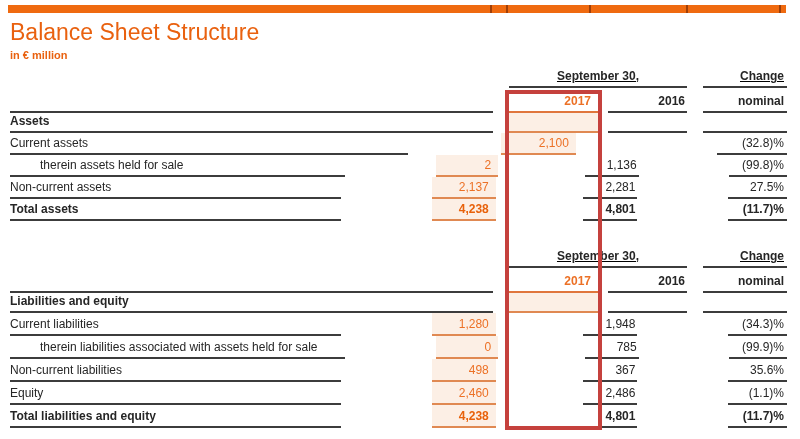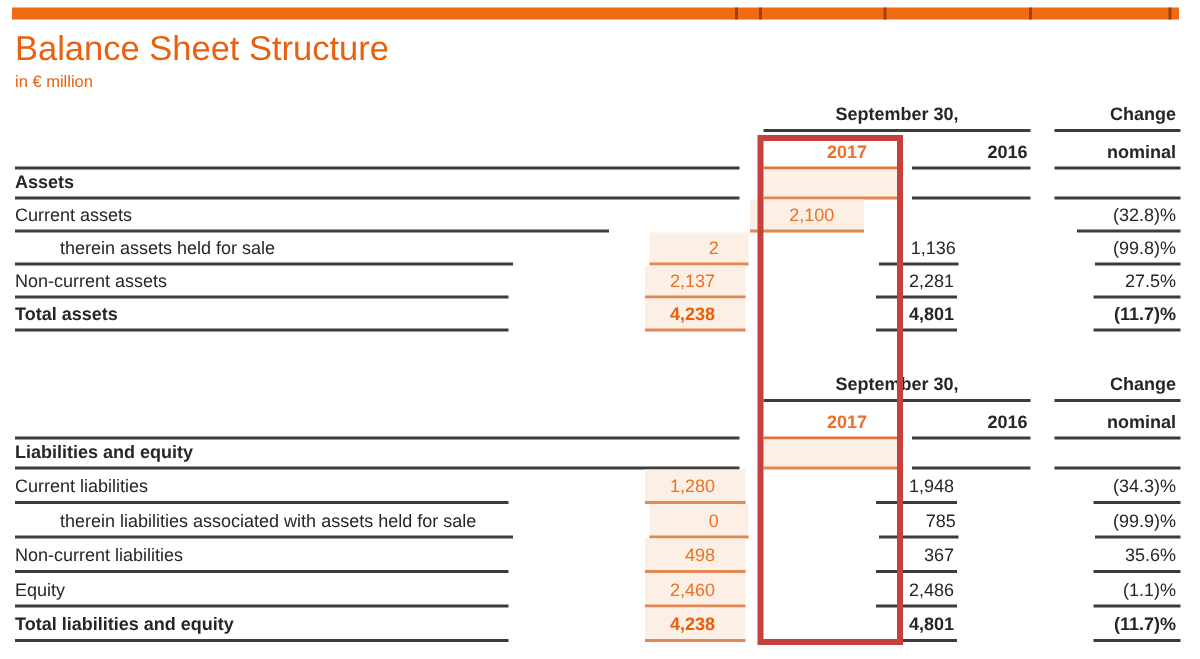--- a/index.html
+++ b/index.html
@@ -7,37 +7,37 @@
     position:relative; width:800px; height:439px; background:#ffffff;
     font-family:"Liberation Sans", sans-serif; overflow:hidden;text-align:right;
   }
 
   
   .topbar { position:absolute; left:8px; top:5px; width:778px; height:8px; background:#EF6A10; }
   .notch { position:absolute; top:0; width:2px; height:100%; background:rgba(125,45,5,0.7); }
 
   
   .title { position:absolute; left:10px; top:19px; font-size:23px; font-weight:400; color:#E9610F; }
-  .subtitle { position:absolute; left:10px; top:49px; font-size:11px; font-weight:400; color:#E9610F; }
+  .subtitle { position:absolute; left:10px; top:49px; font-size:11px; font-weight:700; color:#E9610F; }
 
   
   .tbl { position:absolute; left:10px; width:777px; }
   .t1 { top:70px; }
   .t2 { top:250px; }
   .row { display:flex; }
   .cell { display:flex; align-items:flex-end; box-sizing:border-box; padding-bottom:3px;
           font-size:12px; color:#262626; line-height:1.1; }
   .c-label  { width:483px; }
   .sp1 { width:16px; } .sp2 { width:10px; } .sp3 { width:16px; }
-  .c-2017   { width:89px; justify-content:flex-end; padding-right:20px; }
+  .c-2017   { width:89px; justify-content:flex-end; padding-right:7px; }
   .c-2016   { width:79px; justify-content:flex-end; padding-right:2px; }
   .c-change { width:84px; justify-content:flex-end; padding-right:3px; }
   .c-span   { width:178px; justify-content:center; }
 
-  .r-sep30   { height:18px; }
+  .r-sep30   { height:18px;text-decoration:underline; }
   .r-year    { height:25px; }
   .r-section { height:20px; }
   .r-data    { height:22px;gap:40px; }
   .t2 .r-data{ height:23px; }
 
   .bd { border-bottom:2px solid #3C3C3C; }                    
   .bo { border-bottom:2px solid #E08952; background:#FCEFE5; }
   .bo-hdr { border-bottom:2px solid #E0763C; background:#ffffff; }
   .htx { font-weight:700; }
   .otx { color:#EC7126; }

